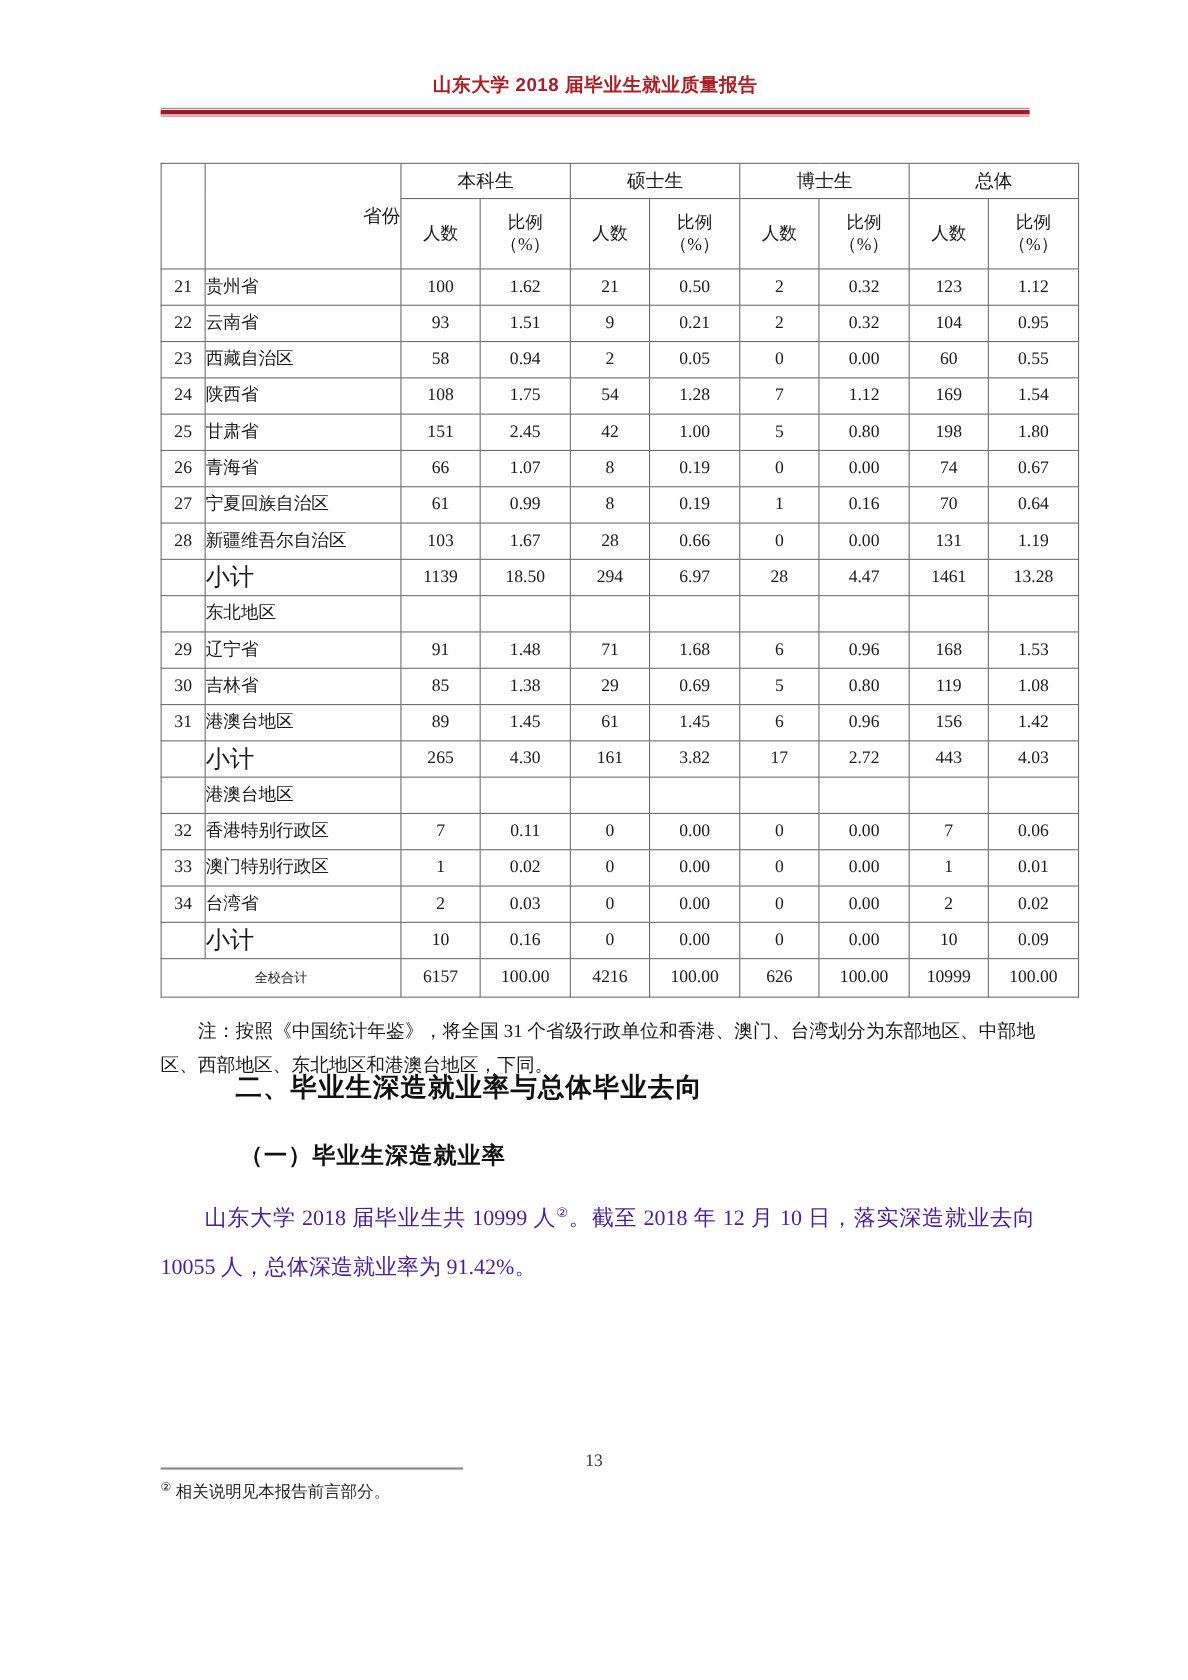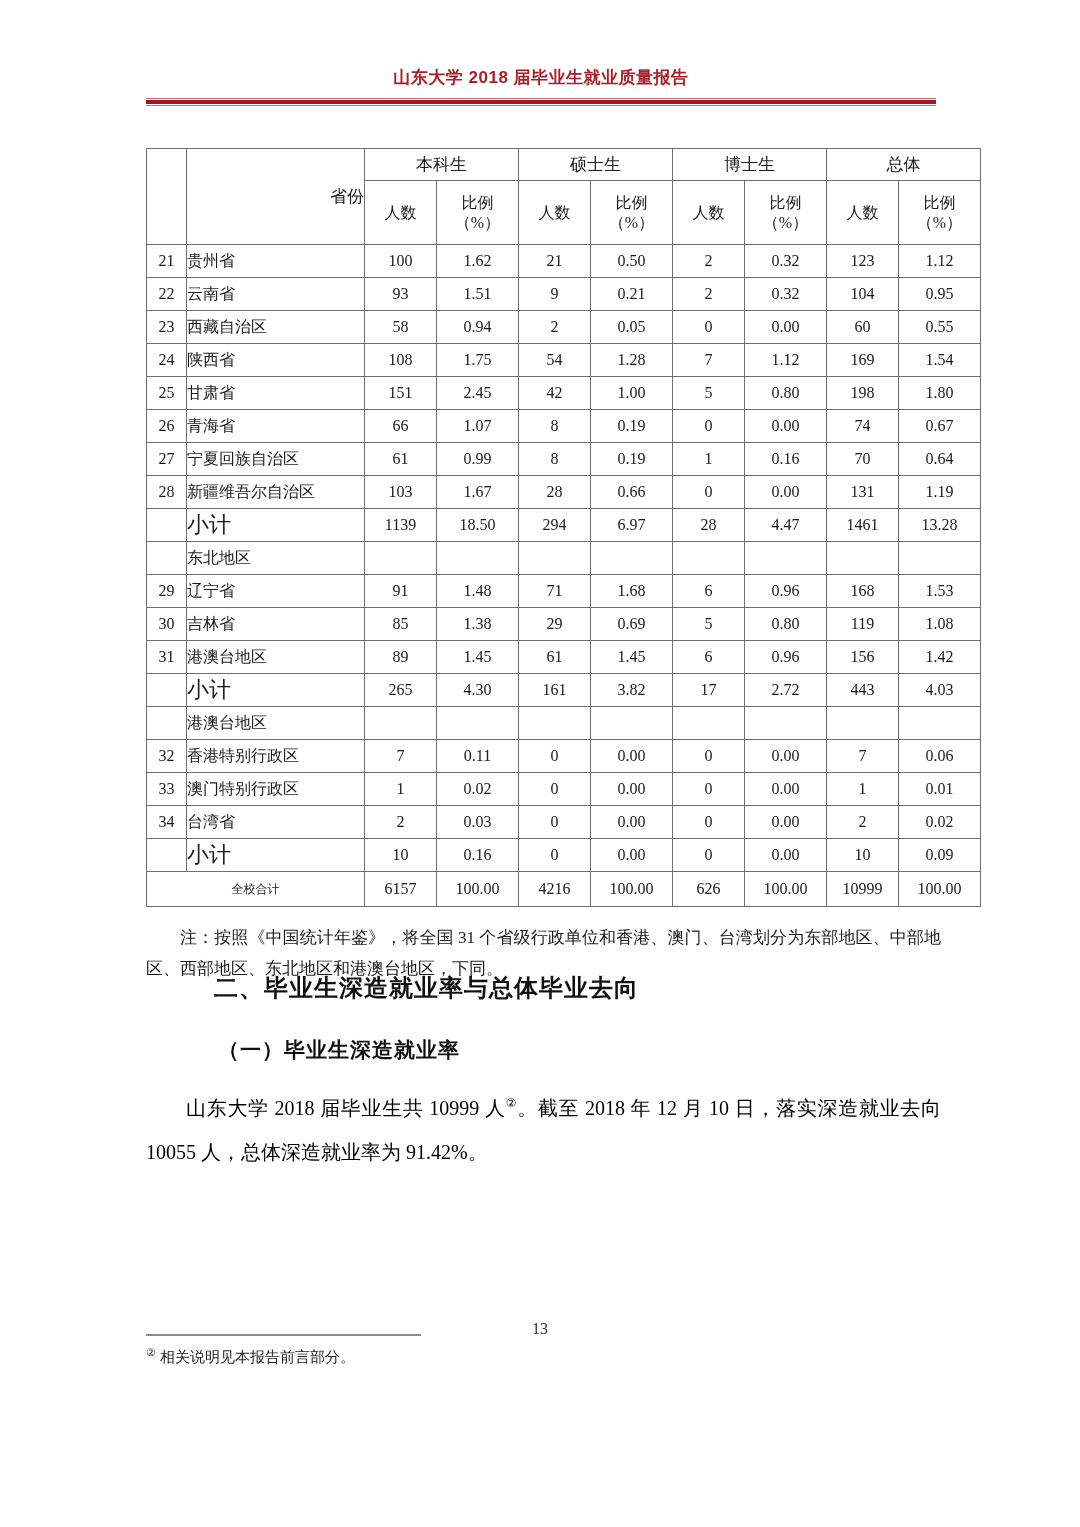--- a/index.html
+++ b/index.html
@@ -183,21 +183,21 @@
   }
 
   
   .body-text {
     position: absolute;
     left: 146px;
     width: 795px;
     font-size: 20px;
     line-height: 44px;
     text-align: justify;
-    color: #000000;
+    color: #4c1d95;
   }
   #para1 { top: 1086px; text-indent: 40px; }
   #para2 { top: 1196px; text-indent: 40px; }
 
   sup.fn {
     font-size: 12px;
     vertical-align: super;
     line-height: 0;
   }
 

